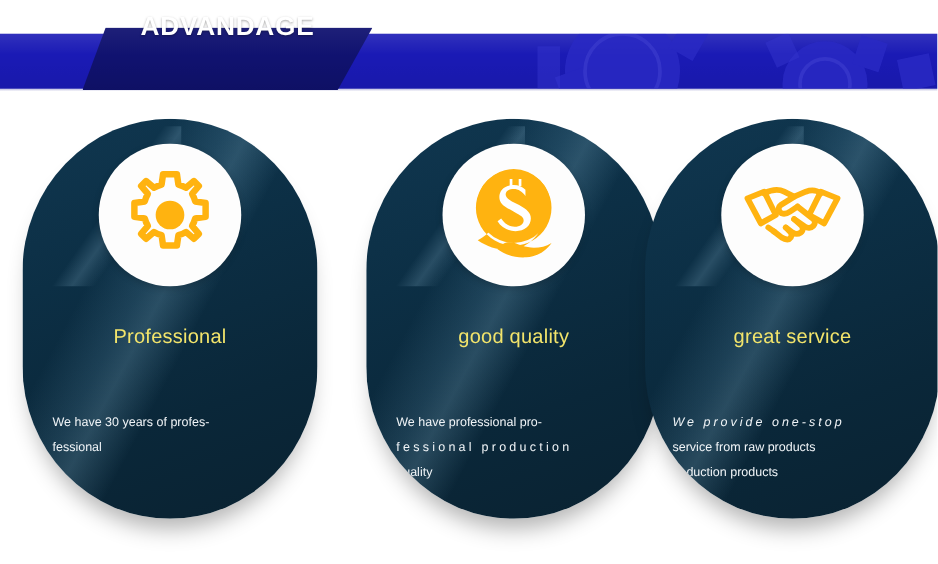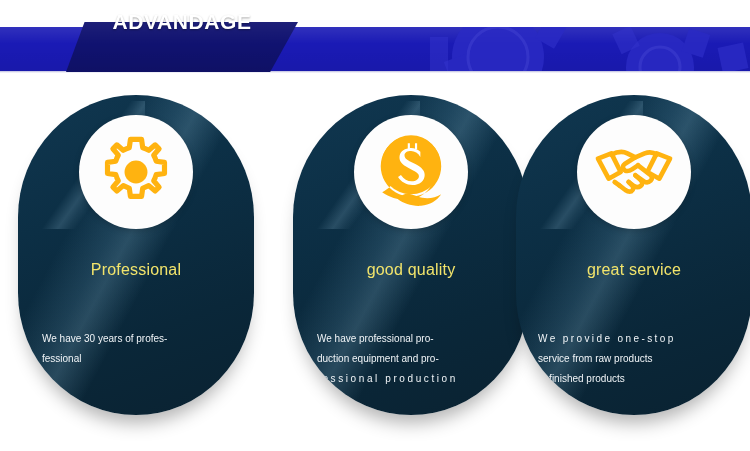--- a/index.html
+++ b/index.html
@@ -233,21 +233,20 @@
         <path d="M50 4 a42 42 0 1 1 -0.1 0 z M50 4 c-5 24 -9 40 -18 56 c-6 11 -14 18 -22 22 c14 10 34 14 48 8 c12-5 20-14 24-26 c-12 5 -22 4 -30-2 c10-18 12-38 -2-58 z" fill="#ffb310"></path>
         <circle cx="50" cy="44" r="41" fill="#ffb310"></circle>
         <path d="M32 92 c8 6 20 10 32 9 c12-1 22-7 28-16 c-10 6 -22 7 -33 3 c-9-3 -18-8 -27 4 z" fill="#ffb310"></path>
         <path d="M63 26 c-4-4 -10-6 -16-5 c-8 1 -13 6 -13 13 c0 6 4 10 12 14 l7 4 c6 3 8 5 8 8 c0 4 -4 7 -10 7 c-6 0 -11-3 -15-9 l-4 3 c4 7 12 11 20 11 c10 0 17-6 17-14 c0-6 -4-10 -13-15 l-8-4 c-5-3 -7-5 -7-8 c0-4 4-6 9-6 c5 0 10 3 13 8 z" fill="#ffffff"></path>
         <path d="M47 14 l0 8 M57 14 l0 8" stroke="#ffffff" stroke-width="3"></path>
       </svg>
     </div>
     <div class="card-title">good quality</div>
     <div class="card-body">
       <span>We have professional pro-</span>
-      <span>duction equipment and pro-</span>
       <span style="letter-spacing:2.6px;">fessional production</span>
       <span>quality</span>
     </div>
   </div>
 
   <div class="card card-3">
     <div class="card-sheen"></div>
     <div class="icon-circle">
       <svg width="80" height="56" viewBox="0 0 120 84" xmlns="http://www.w3.org/2000/svg">
         <g fill="none" stroke="#ffb310" stroke-width="7" stroke-linejoin="round" stroke-linecap="round">
@@ -257,19 +256,19 @@
           <path d="M62 20 L46 30 C42 33 43 38 47 40 C50 41 54 40 57 38 L66 32"></path>
           <path d="M66 32 L84 46 C87 48 88 52 85 55 C82 58 78 58 75 56 L62 47"></path>
           <path d="M62 47 L70 54 C73 57 73 61 70 63 C67 65 63 65 60 63 L52 57"></path>
           <path d="M52 57 L57 62 C60 65 59 69 56 71 C53 72 50 71 47 69 L38 62"></path>
           <path d="M38 62 L31 57"></path>
         </g>
       </svg>
     </div>
     <div class="card-title">great service</div>
     <div class="card-body">
-      <span style="letter-spacing:2.4px;">We provide one-stop</span>
+      <span style="letter-spacing:2.4px;font-style:italic;">We provide one-stop</span>
       <span>service from raw products</span>
-      <span>to finished products</span>
+      <span>to duction products</span>
     </div>
   </div>
 
 </div>
 
 </body></html>

